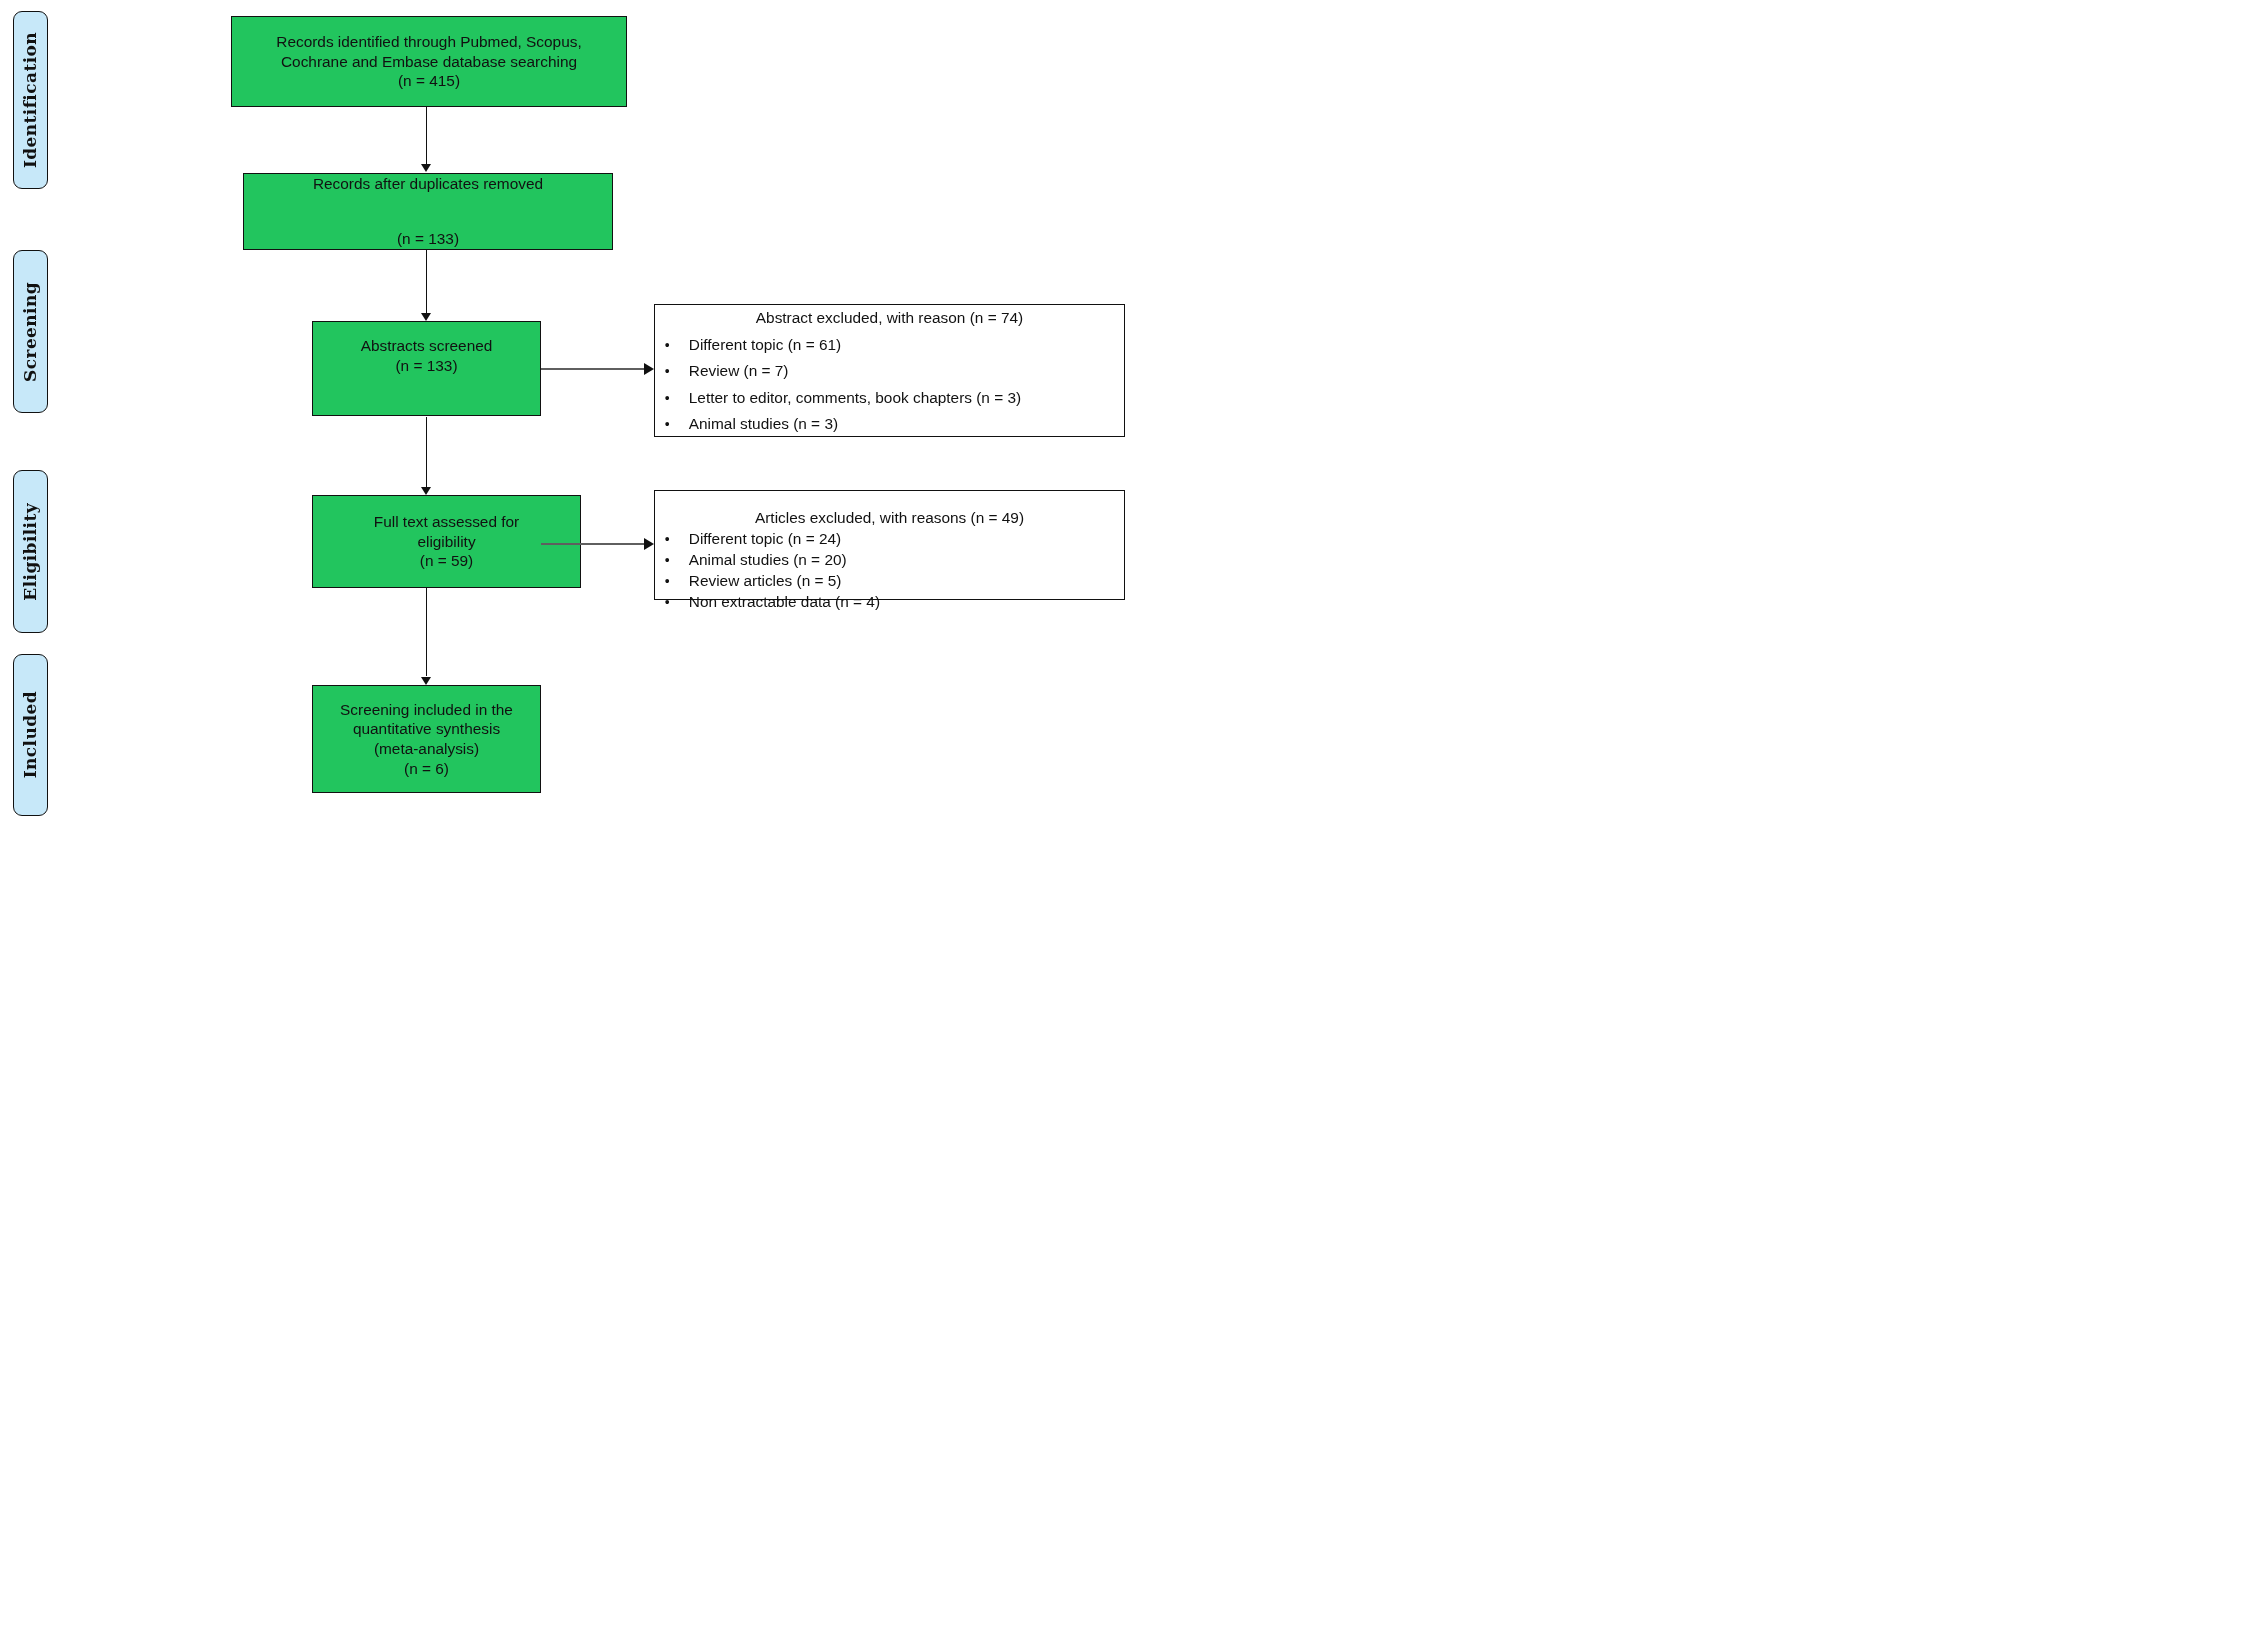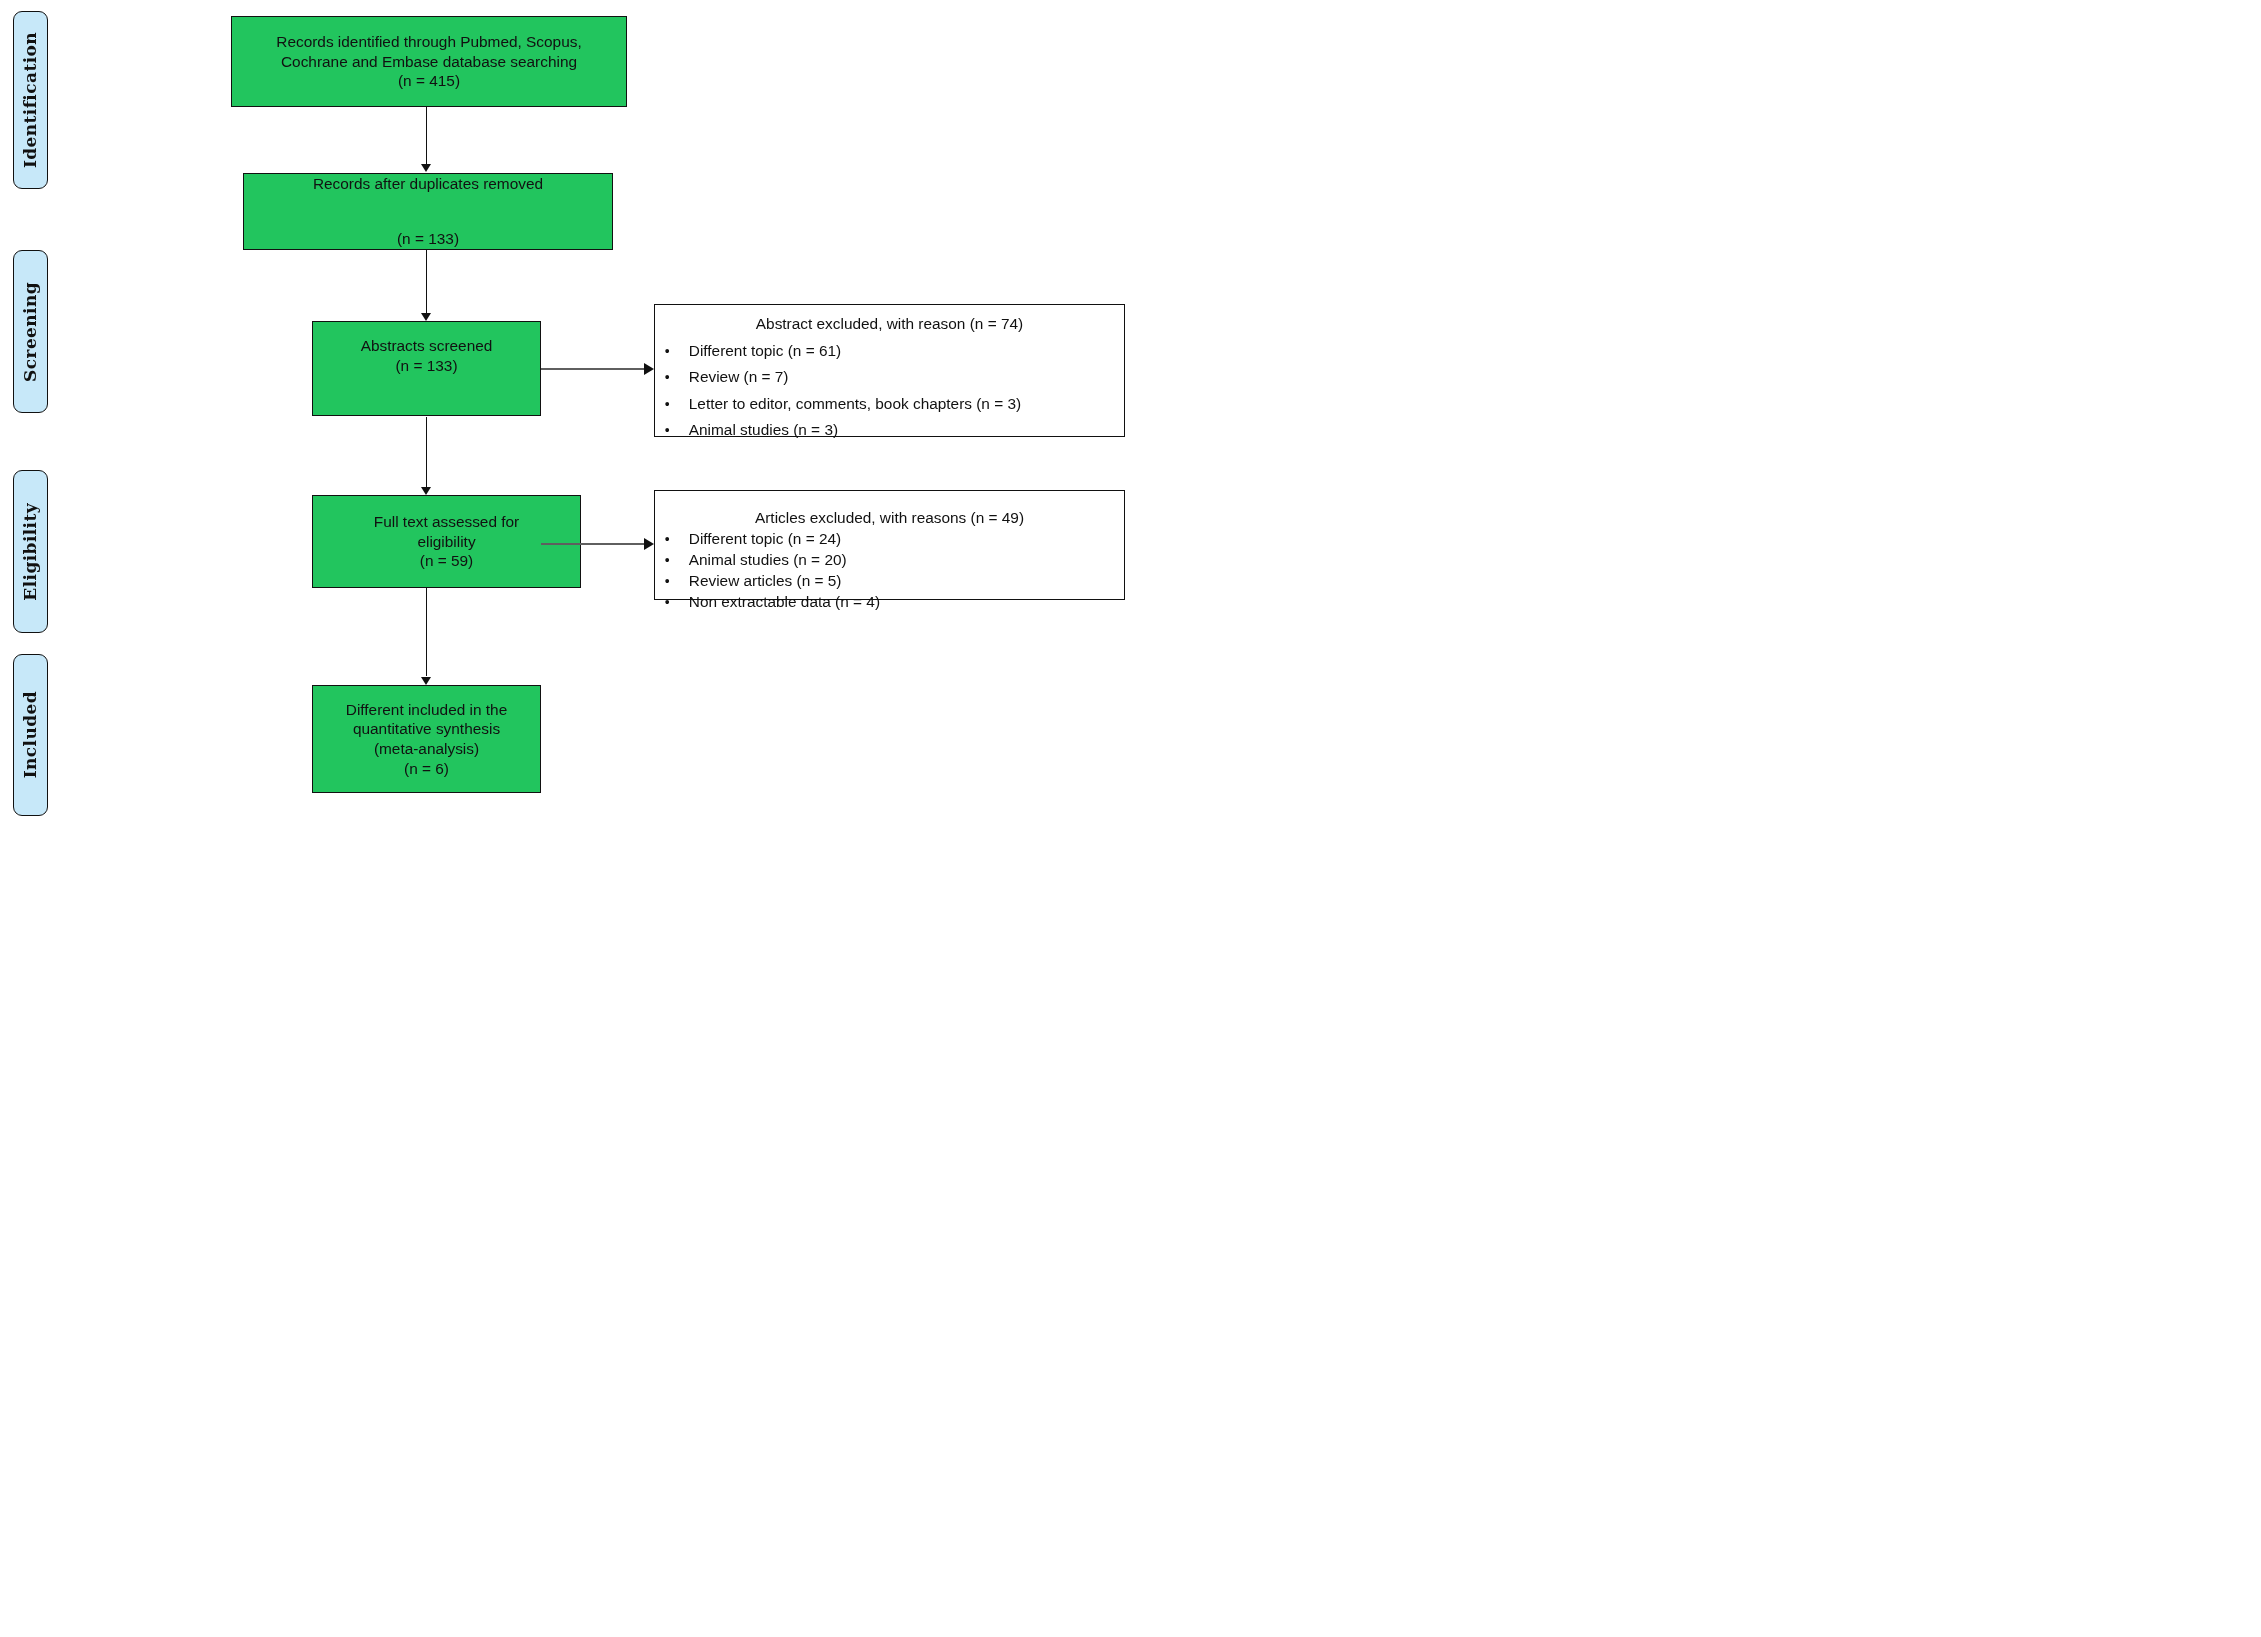--- a/index.html
+++ b/index.html
@@ -45,21 +45,21 @@
   .xbox{
     position:absolute;
     background:#fff;
     border:1.8px solid #111;
     box-sizing:border-box;
     font-size:15.4px;line-height:20.3px;
   }
   .xbox .xtitle{text-align:center;margin:0;}
   .xrow{display:flex;align-items:flex-start;padding-left:9.8px;}
   .xrow .dot{width:24px;flex:0 0 24px;text-align:left;font-size:14px;}
-  .xbox.loose{padding-top:9px;}
+  .xbox.loose{padding-top:3px;}
   .xbox.loose .xrow{margin-top:6.3px;}
   .xbox.tight{padding-top:17px;}
   .xbox.tight .xrow{margin-top:0.7px;}
   
   .vline{position:absolute;width:1.4px;background:#111;}
   .vhead{position:absolute;width:0;height:0;border-left:5.6px solid transparent;border-right:5.6px solid transparent;border-top:8.4px solid #111;}
   .hline{position:absolute;height:1.8px;background:#5f5f5f;}
   .hhead{position:absolute;width:0;height:0;border-top:6.3px solid transparent;border-bottom:6.3px solid transparent;border-left:10.5px solid #111;}
 </style>
 </head>
@@ -96,21 +96,21 @@
     <span class="fline">(n = 133)</span>
   </div>
 
   <div class="fbox center" style="left:312px;top:495px;width:269px;height:93px;">
     <span class="fline">Full text assessed for</span>
     <span class="fline">eligibility</span>
     <span class="fline">(n = 59)</span>
   </div>
 
   <div class="fbox center" style="left:312px;top:685px;width:229px;height:108px;">
-    <span class="fline">Different included in the</span>
+    <span class="fline">Screening included in the</span>
     <span class="fline">quantitative synthesis</span>
     <span class="fline">(meta-analysis)</span>
     <span class="fline">(n = 6)</span>
   </div>
 
   <div class="xbox loose" style="left:654px;top:304px;width:471px;height:133px;">
     <p class="xtitle">Abstract excluded, with reason (n = 74)</p>
     <div class="xrow">
       <span class="dot">•</span>
       <span>Different topic (n = 61)</span>

